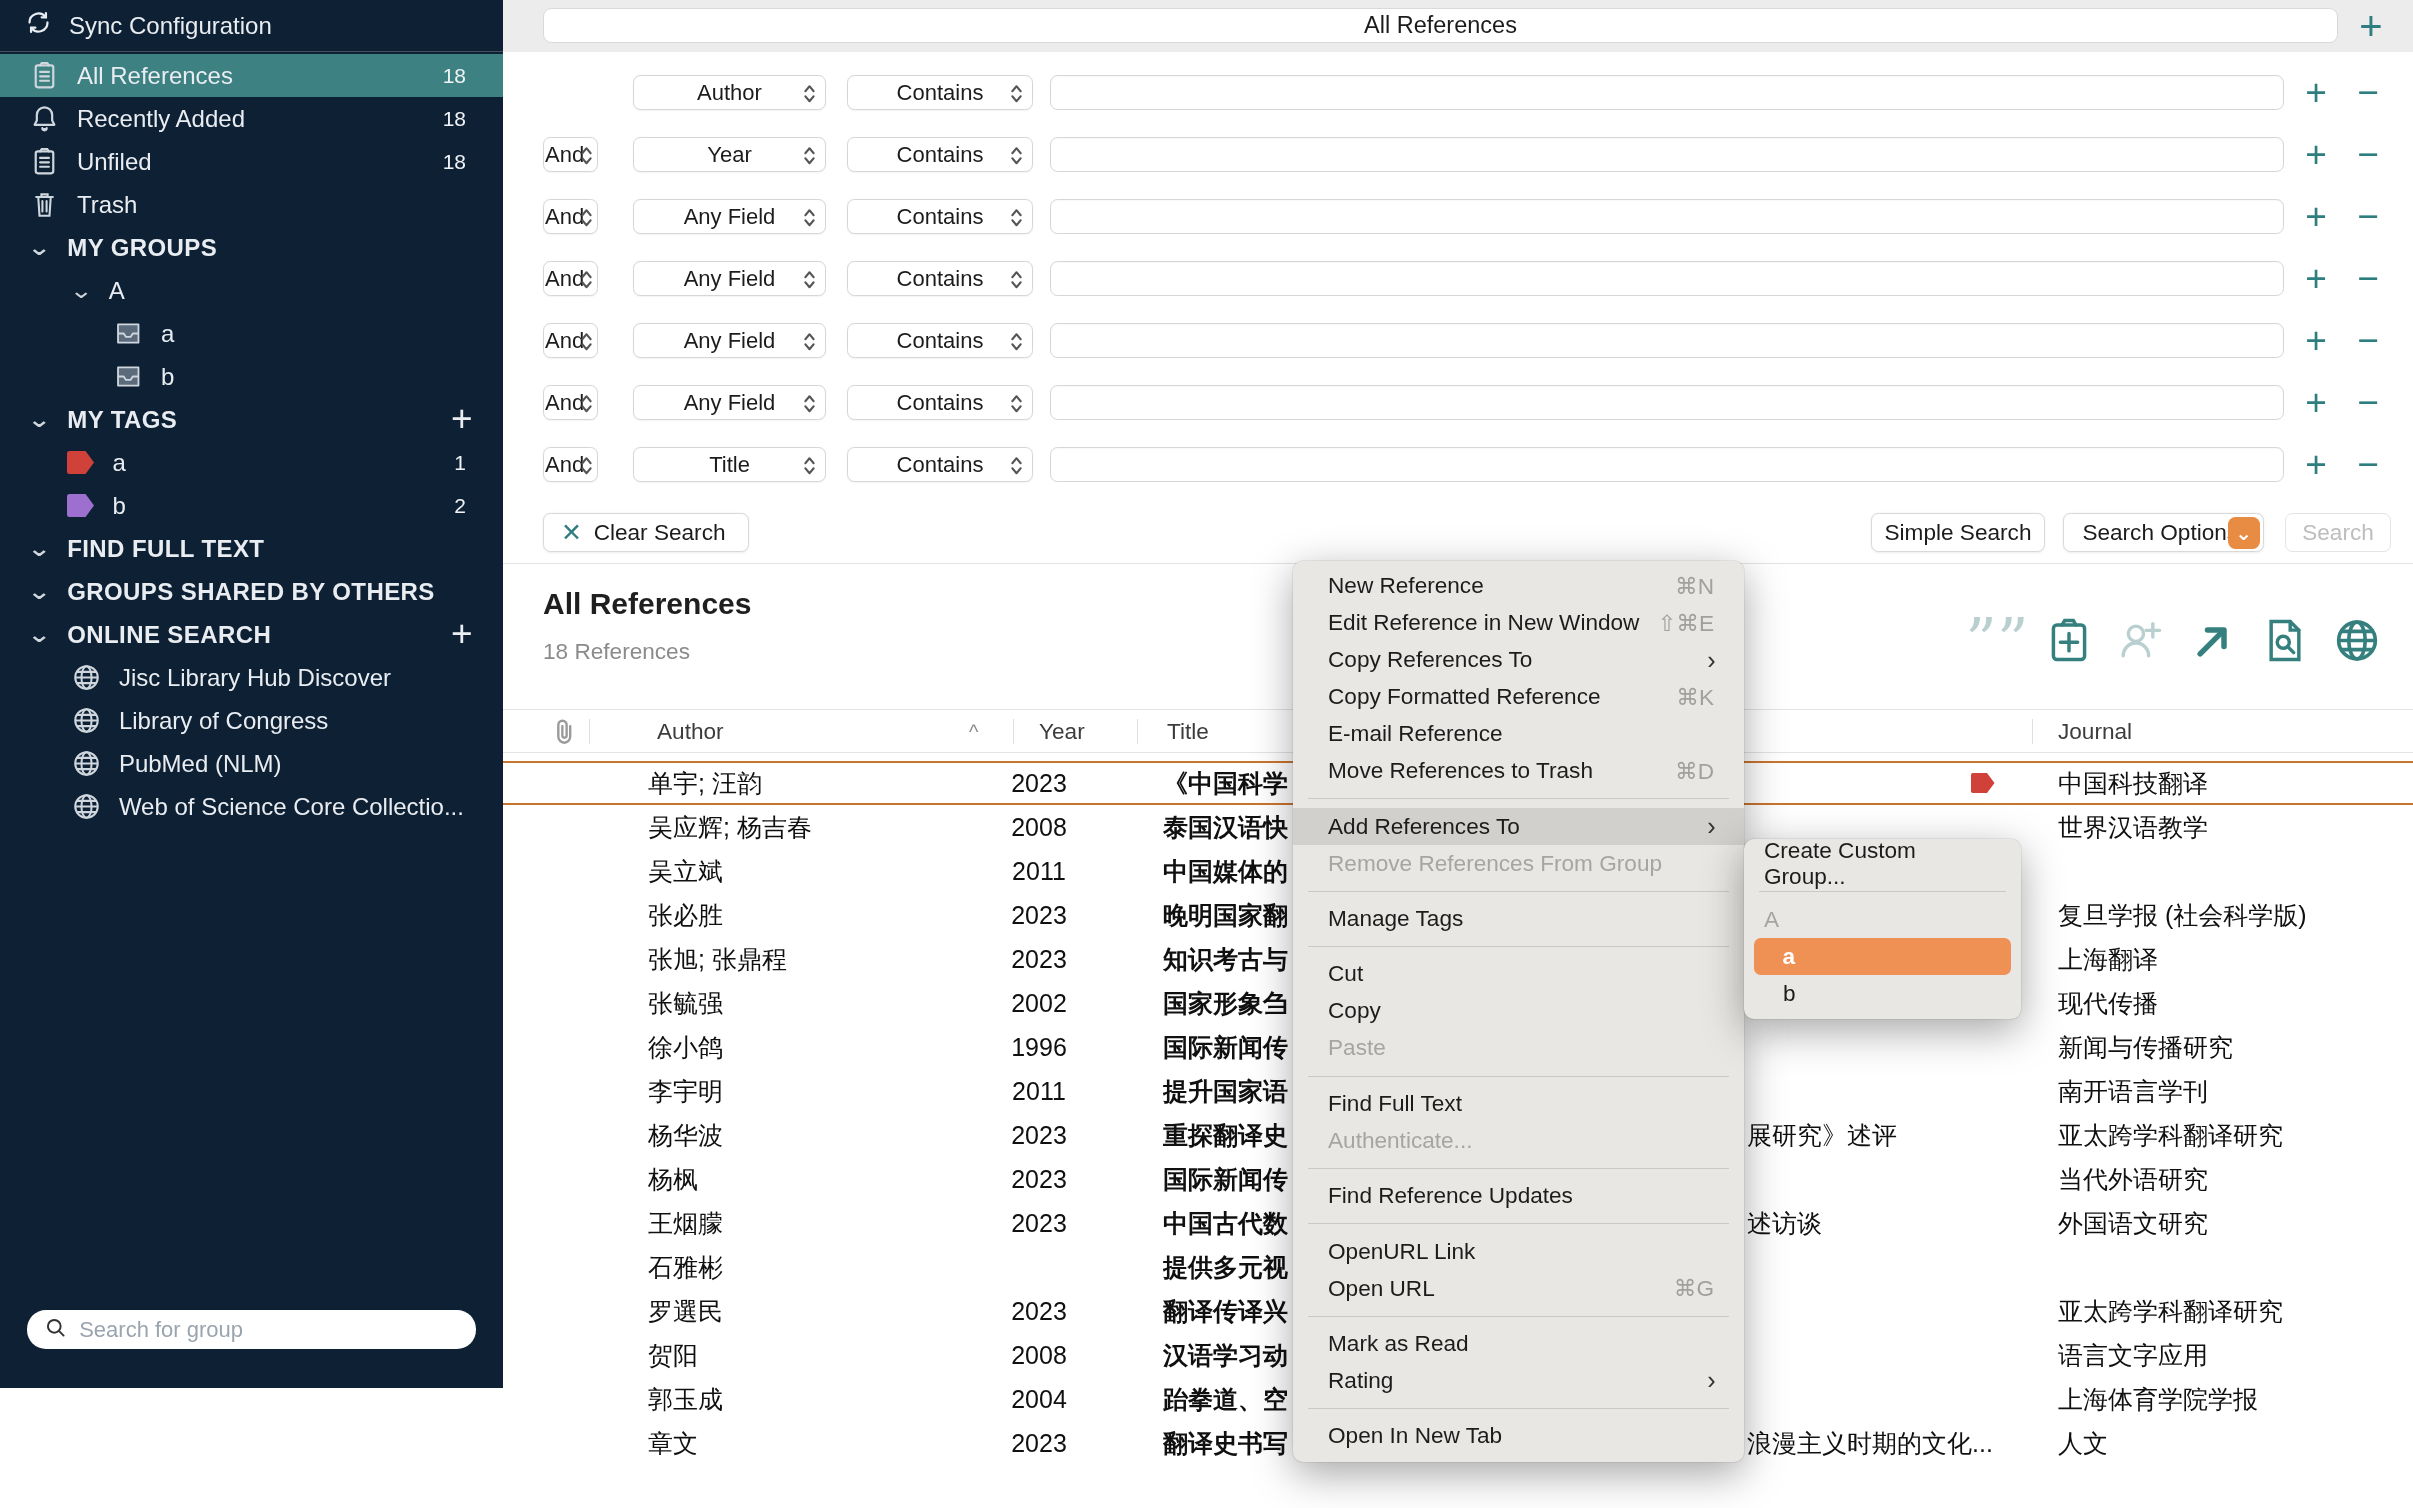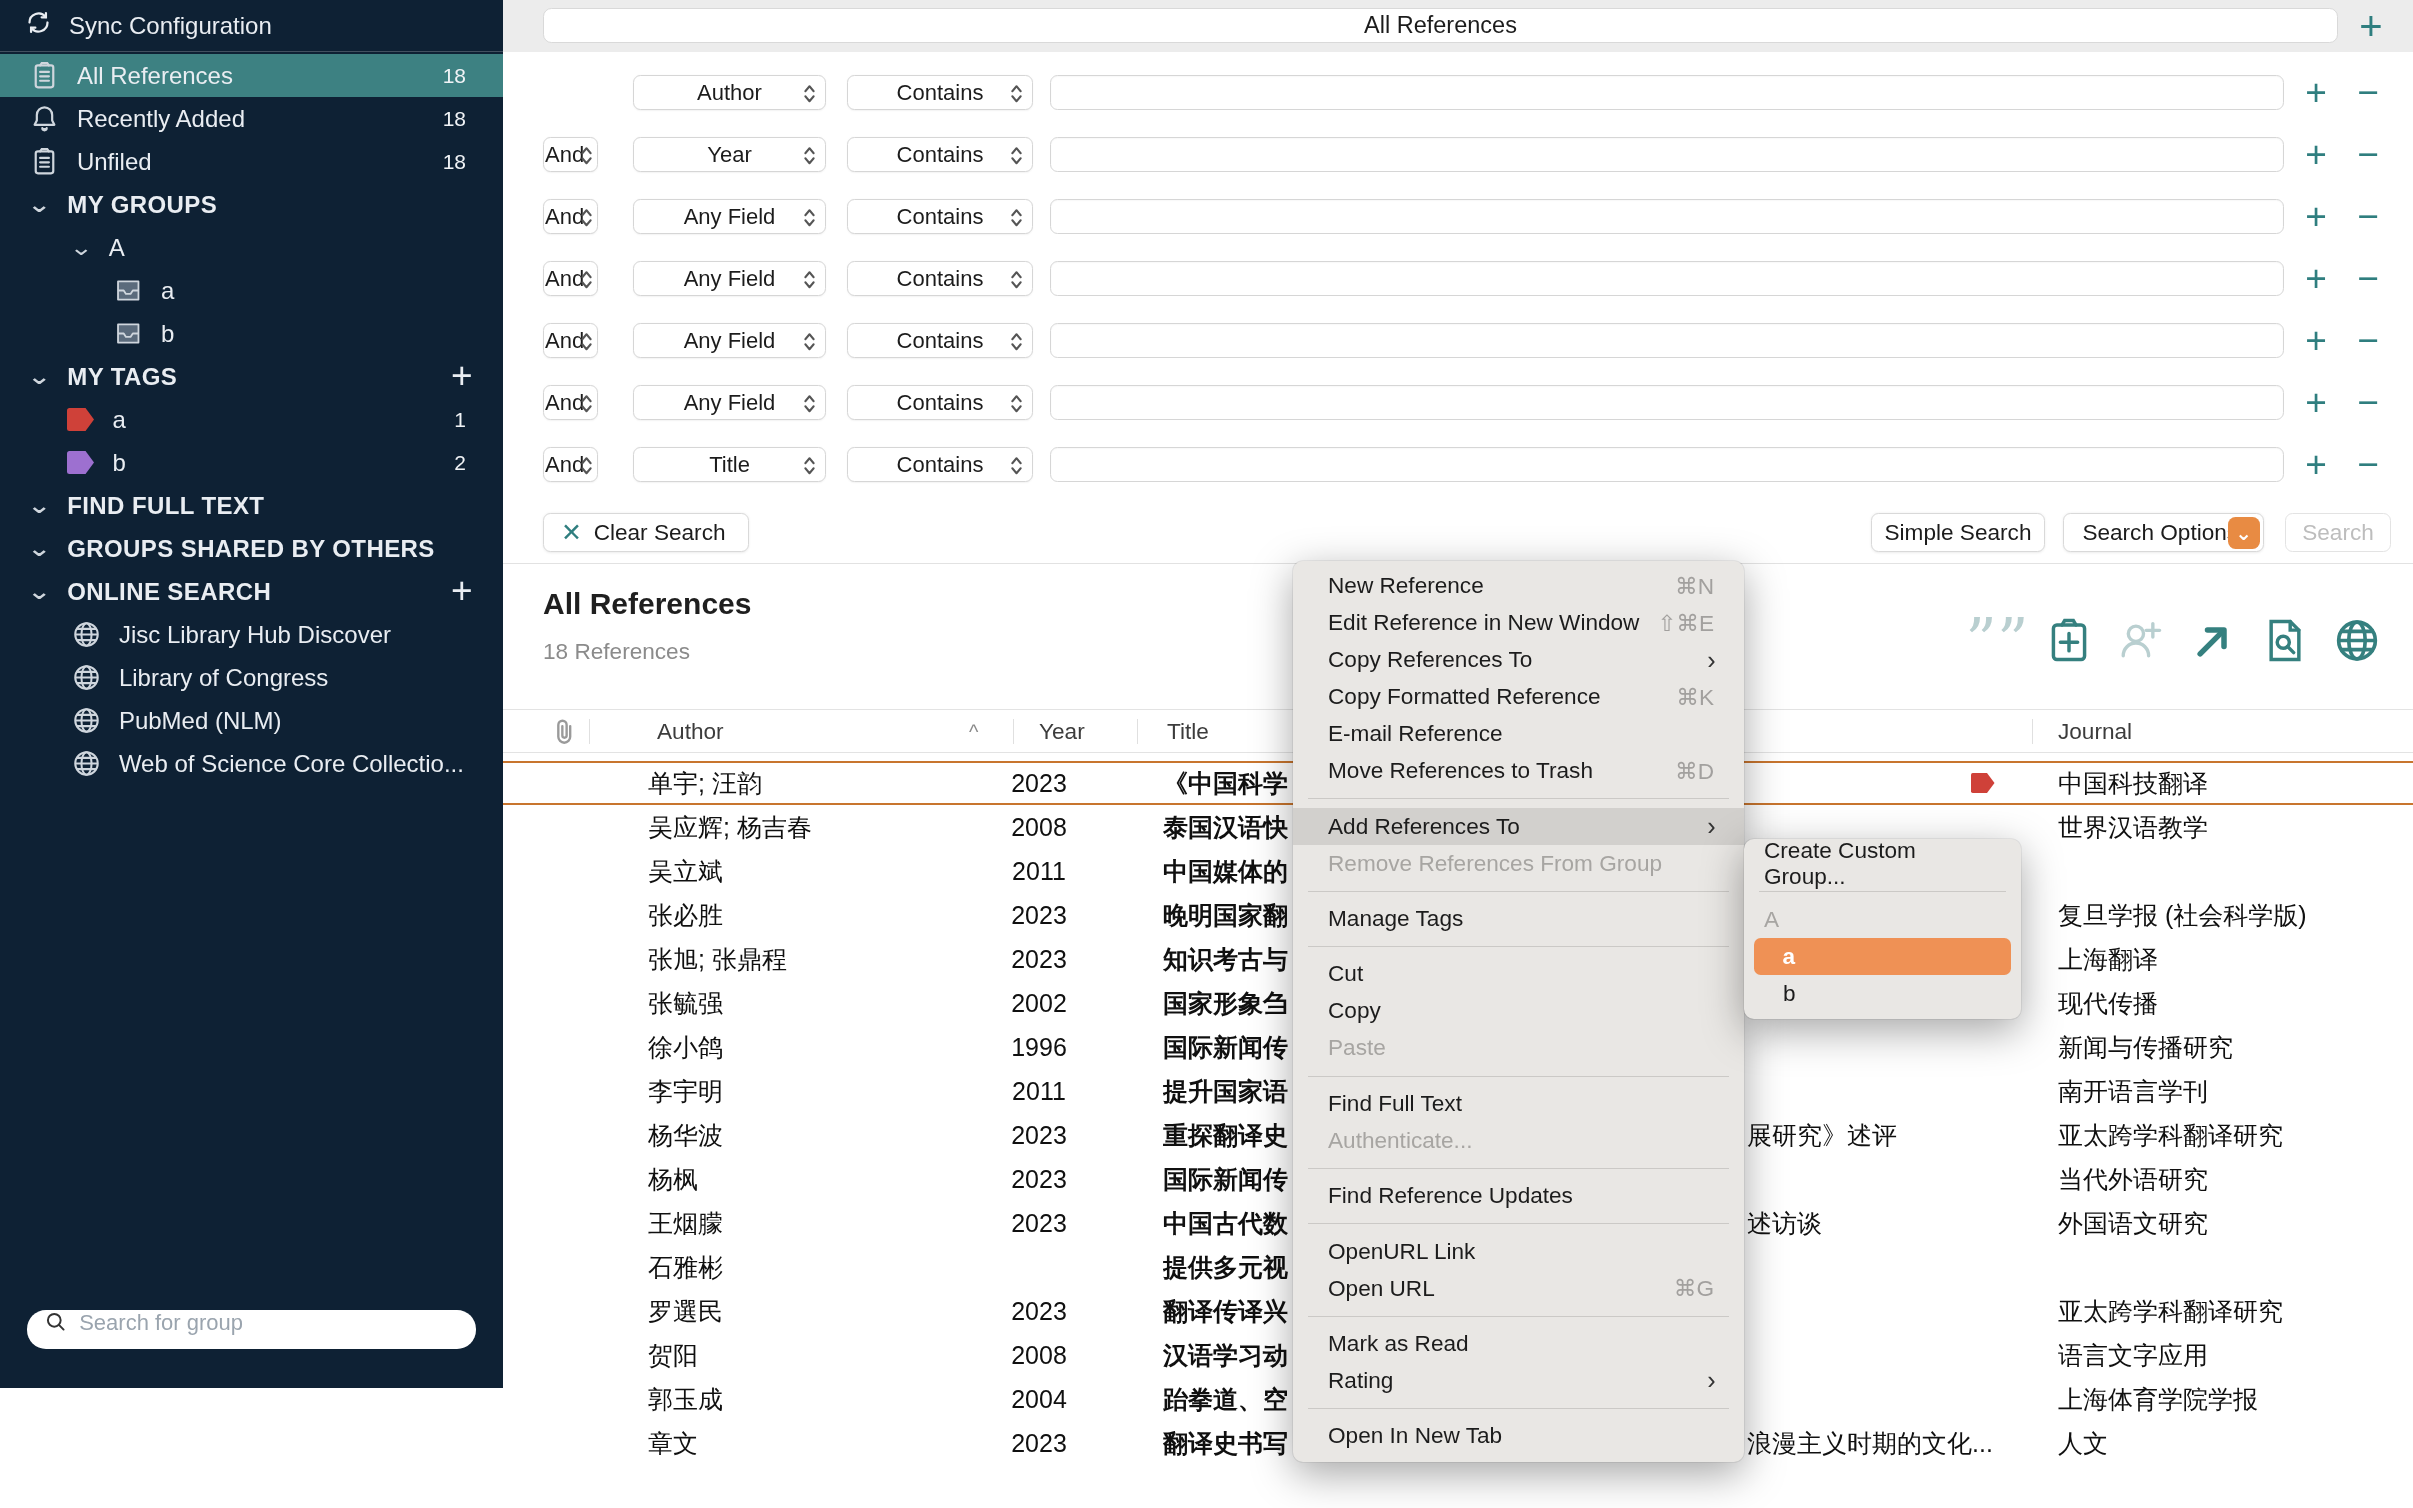--- a/index.html
+++ b/index.html
@@ -13,21 +13,21 @@
   .side-rows { position:absolute; left:0; top:54px; width:503px; }
   .side-row { height:43px; display:flex; align-items:center; position:relative; font-size:24px; }
   .side-row.selected { background:#3d8182; }
   .side-row .icon { width:28.5px; height:28.5px; flex:0 0 28.5px; display:flex; align-items:center; justify-content:center; color:#cfd6dd; }
   .side-row .count { position:absolute; right:37px; font-size:21px; color:#f0f3f6; }
   .side-row .plus { position:absolute; right:30px; font-size:37px; font-weight:300; color:#e9edf2; line-height:1; top:1.7px; }
   .side-row .lbl { margin-left:18.4px; white-space:nowrap; }
   .side-row.hdr { font-weight:bold; letter-spacing:0.4px; }
   .chev { font-size:22px; color:#cfd6dd; transform:scaleX(1.3); display:inline-block; }
   .tagflag { width:27px; height:23.5px; clip-path:polygon(0 0,68% 0,100% 50%,68% 100%,0 100%); border-radius:2.5px; }
-  .group-search { position:absolute; left:27px; bottom:39px; width:449px; height:39px; background:#fff; border-radius:19px; display:flex; align-items:flex-start; padding:0 17px; gap:11.7px; }
+  .group-search { position:absolute; left:27px; bottom:39px; width:449px; height:39px; background:#fff; border-radius:19px; display:flex; align-items:center; padding:0 17px; gap:11.7px; }
   .group-search input { border:none; outline:none; font-size:22px; color:#333; width:100%; background:transparent; }
   .group-search input::placeholder { color:#9aa4ae; }
 
   
   .main { position:absolute; left:503px; top:0; width:1911px; height:1508px; background:#fff; }
   .topbar { position:absolute; left:0; top:0; width:1911px; height:52px; background:#ececec; }
   .lib-pill { position:absolute; left:40px; top:8.4px; width:1795px; height:35px; background:#fff; border:0.8px solid #d9d9d9; border-radius:8.4px; display:flex; align-items:center; justify-content:center; font-size:23.5px; color:#1c1c1c; }
   .topbar-plus { position:absolute; left:1847px; top:5px; width:42px; height:42px; color:#2f7e7f; font-size:40px; font-weight:300; display:flex; align-items:center; justify-content:center; }
 
   .srow { position:absolute; height:35px; display:flex; align-items:center; }
@@ -122,20 +122,30 @@
         <div class="side-row">
           <span class="icon" style="margin-left:30px">
             <svg width="27" height="28.5" viewBox="0 0 24 26" fill="none" stroke="currentColor" stroke-width="2" stroke-linecap="round">
               <rect x="4" y="4" width="16" height="20" rx="2"></rect>
               <path d="M8 4 L9.5 1.8 h5 L16 4"></path>
               <path d="M8 10 h8 M8 14 h8 M8 18 h8"></path>
             </svg>
           </span>
           <span class="lbl">Unfiled</span>
           <span class="count">18</span>
+        </div>
+        <div class="side-row">
+          <span class="icon" style="margin-left:30px">
+            <svg width="25" height="28.5" viewBox="0 0 24 26" fill="none" stroke="currentColor" stroke-width="2" stroke-linecap="round">
+              <path d="M4 6 h16 M9 6 V3.5 h6 V6"></path>
+              <path d="M6 6 l1.2 18 h9.6 L18 6"></path>
+              <path d="M10 10 v10 M14 10 v10"></path>
+            </svg>
+          </span>
+          <span class="lbl">Trash</span>
         </div>
         <div class="side-row hdr">
           <span class="chev" style="margin-left:30px">⌄</span>
           <span class="lbl">MY GROUPS</span>
         </div>
         <div class="side-row">
           <span class="chev" style="margin-left:72px">⌄</span>
           <span class="lbl">A</span>
         </div>
         <div class="side-row">

